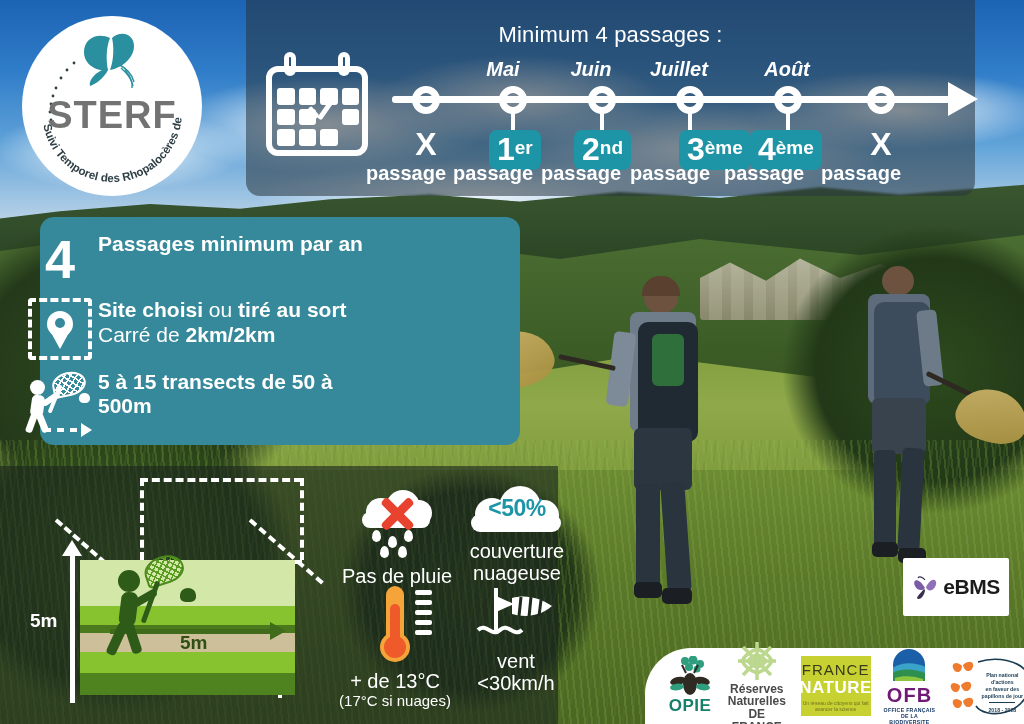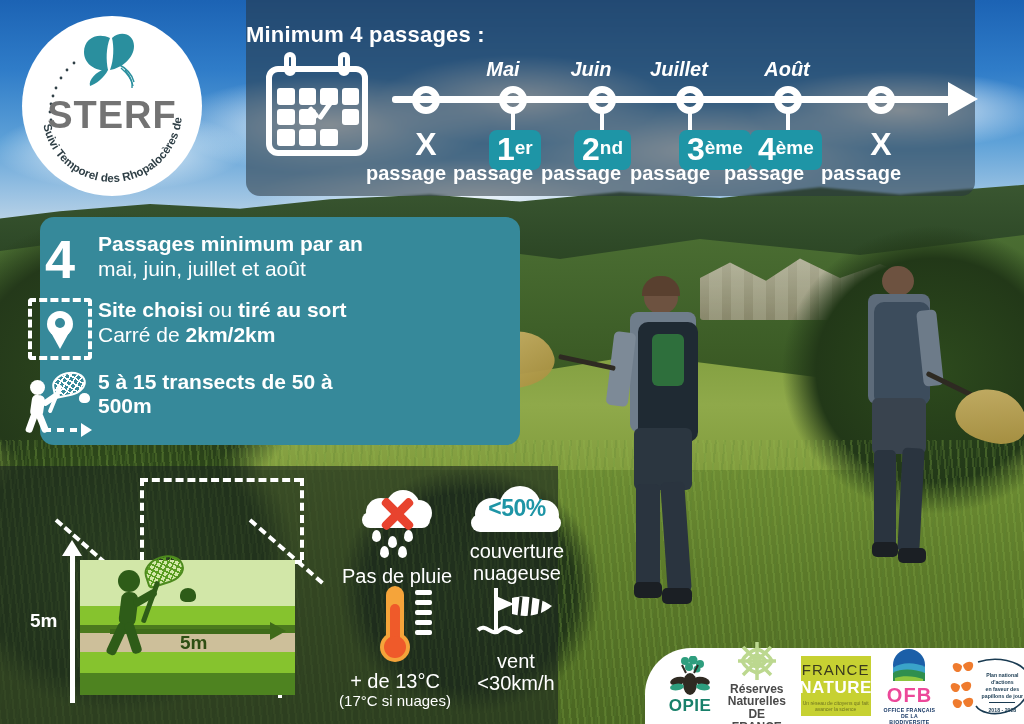--- a/index.html
+++ b/index.html
@@ -59,22 +59,22 @@
   .h-head{position:absolute;border-radius:50%;}
   .h-leg{position:absolute;background:#2a343f;border-radius:5px;}
   .h-arm{position:absolute;background:#5a6775;border-radius:5px;}
   .net-bag{position:absolute;background:linear-gradient(160deg,#cbb36a,#a8903f);
       border-radius:50% 50% 45% 45%/60% 60% 40% 40%;opacity:.95;}
   .net-handle{position:absolute;background:#2e2a22;border-radius:2px;}
 
   
   .toppanel{position:absolute;left:246px;top:0;width:729px;height:196px;
       background:rgba(40,52,62,.55);border-radius:0 0 14px 14px;backdrop-filter:blur(1px);}
-  .mintitle{position:absolute;left:246px;top:22px;width:729px;
-      color:#fff;font-size:22px;font-weight:bold;letter-spacing:.2px;}
+  .mintitle{position:absolute;left:246px;top:22px;width:729px;text-align:center;
+      color:#fff;font-size:22px;font-weight:normal;letter-spacing:.2px;}
 
   
   .cal{position:absolute;left:266px;top:52px;width:106px;height:108px;}
   .cal-frame{position:absolute;left:0;top:14px;width:102px;height:90px;
       border:6px solid #fff;border-radius:12px;box-sizing:border-box;}
   .cal-ring{position:absolute;top:0;width:12px;height:24px;border:5px solid #fff;
       border-radius:6px;box-sizing:border-box;}
   .cal-grid{position:absolute;left:11px;top:36px;width:82px;height:58px;
       display:grid;grid-template-columns:repeat(4,1fr);grid-template-rows:repeat(3,1fr);gap:4px;}
   .cal-cell{background:#fff;border-radius:3px;}
@@ -198,21 +198,21 @@
   .logobar{position:absolute;left:645px;top:648px;width:379px;height:76px;background:#fff;
       border-radius:46px 0 0 0;display:flex;align-items:center;gap:13px;padding-left:22px;box-sizing:border-box;}
   .logo{display:flex;flex-direction:column;align-items:center;justify-content:center;}
   .opie-txt{color:#18806a;font-size:17px;font-weight:bold;letter-spacing:.5px;}
   .rnf-txt{color:#4a4a4a;font-size:12px;font-weight:bold;line-height:1.05;text-align:center;}
   .vigie{background:#c7d132;width:70px;height:60px;display:flex;flex-direction:column;
       align-items:center;justify-content:center;}
   .vg1{color:#3a3a1e;font-size:15px;letter-spacing:1px;}
   .vg2{color:#fff;font-size:17px;font-weight:bold;letter-spacing:.5px;}
   .vg3{color:#6d7320;font-size:5px;text-align:center;line-height:1.2;margin-top:2px;}
-  .ofb-txt{color:#ec4899;font-size:20px;font-weight:bold;letter-spacing:1px;}
+  .ofb-txt{color:#701a75;font-size:20px;font-weight:bold;letter-spacing:1px;}
   .ofb-sub{color:#0d2f5e;font-size:5.2px;font-weight:bold;letter-spacing:.3px;text-align:center;}
   .pna-txt{color:#1a3b52;font-size:5.2px;font-weight:bold;text-align:center;line-height:1.35;}
 
   
   .sterf{position:absolute;left:22px;top:16px;width:180px;height:180px;border-radius:50%;
       background:#fff;}
   .sterf-name{position:absolute;left:0;top:78px;width:180px;text-align:center;
       color:#737373;font-size:38px;font-weight:bold;letter-spacing:1px;}
   .sterf-sub{position:absolute;left:0;top:0;width:180px;height:180px;}
 </style>
@@ -334,21 +334,20 @@
   <div class="tl-pass" style="left:821px;top:162px;">passage</div>
 
   <div class="tealpanel"></div>
 
   <div class="trow" style="top:232px;">
     <div class="tic">
       <span class="bignum">4</span>
     </div>
     <div class="ttxt">
       <div class="l1">Passages minimum par an</div>
-      <div class="l2">mai, juin, juillet et août</div>
     </div>
   </div>
 
   <div class="trow" style="top:298px;">
     <div class="tic">
       <div class="pinbox">
           <div class="pin"></div>
         </div>
     </div>
     <div class="ttxt">
@@ -464,20 +463,31 @@
         <path d="M47 15 L45 34" stroke="#1f2a1d" stroke-width="3" fill="none"></path>
         <path d="M57 15 L55 35" stroke="#1f2a1d" stroke-width="3" fill="none"></path>
         <path d="M67 18 L65 34" stroke="#1f2a1d" stroke-width="3" fill="none"></path>
         <path d="M4 48 C12 40, 18 56, 26 48 C34 40, 40 56, 48 48" stroke="#fff" stroke-width="4" fill="none"></path>
       </svg>
     </div>
     <div class="cap" style="margin-top:2px;">vent</div>
     <div class="cap">&lt;30km/h</div>
   </div>
 
+  <div class="ebms">
+    <div class="ebms-bf">
+      <svg width="28" height="26" viewBox="0 0 28 26">
+        <path d="M13 14 C6 2, 0 6, 3 12 C5 17, 11 17, 13 14 Z" fill="#7a5ba6"></path>
+        <path d="M14 13 C20 1, 27 6, 23 13 C20 18, 15 17, 14 13 Z" fill="#8e6fb8"></path>
+        <path d="M12 15 C8 20, 3 24, 6 25 C9 26, 13 20, 13 16 Z" fill="#3b2f4d"></path>
+        <path d="M13 6 C11 3, 7 2, 6 4" stroke="#3b2f4d" stroke-width="1.2" fill="none"></path>
+      </svg>
+    </div>
+    <span class="ebms-txt">eBMS</span>
+  </div>
 
   <div class="logobar">
 
     <div class="logo">
       <svg width="46" height="40" viewBox="0 0 46 40">
         <circle cx="18" cy="5" r="4" fill="#2e9e7e"></circle>
           <circle cx="26" cy="4" r="4.5" fill="#2e9e7e"></circle>
         <circle cx="33" cy="8" r="4" fill="#2e9e7e"></circle>
           <circle cx="22" cy="11" r="4" fill="#2e9e7e"></circle>
         <circle cx="30" cy="13" r="3.5" fill="#2e9e7e"></circle>

